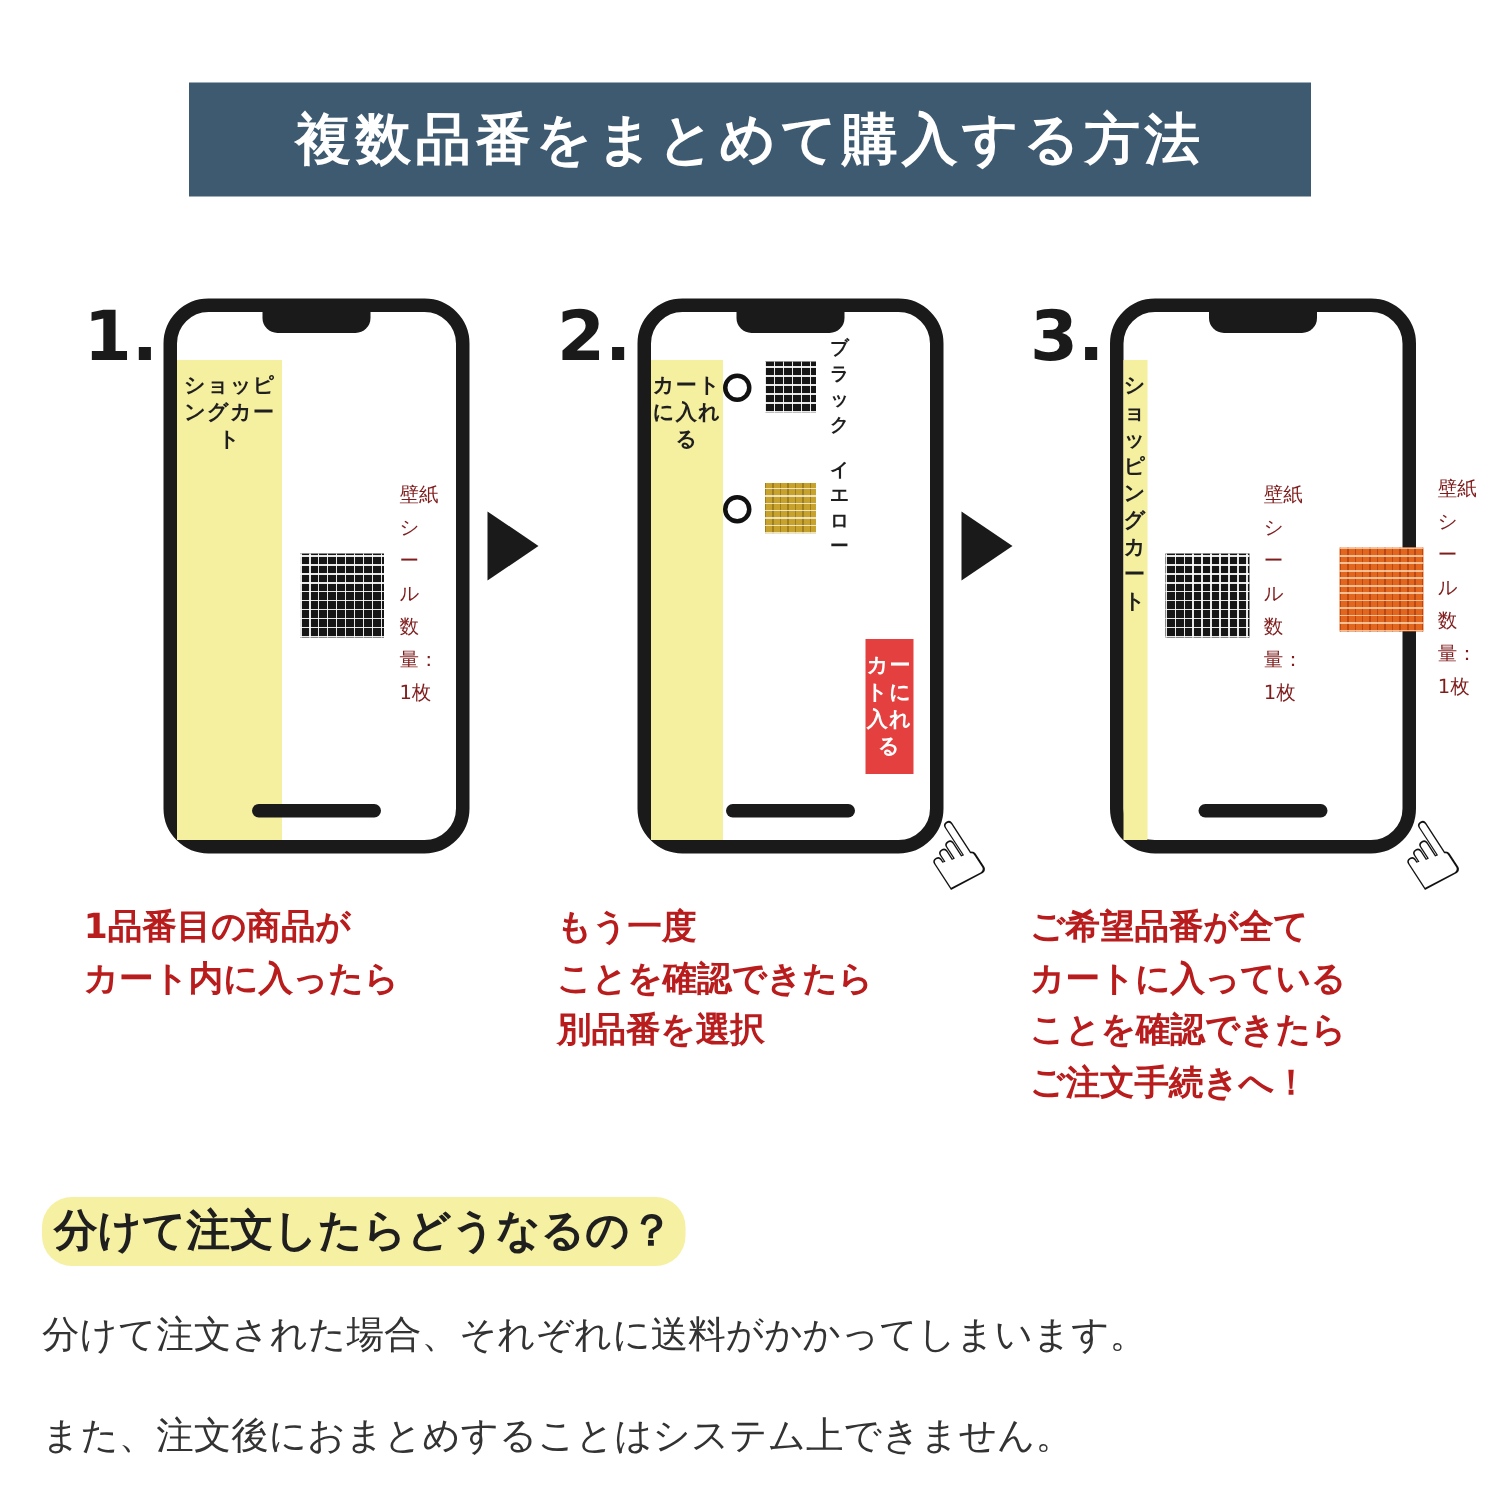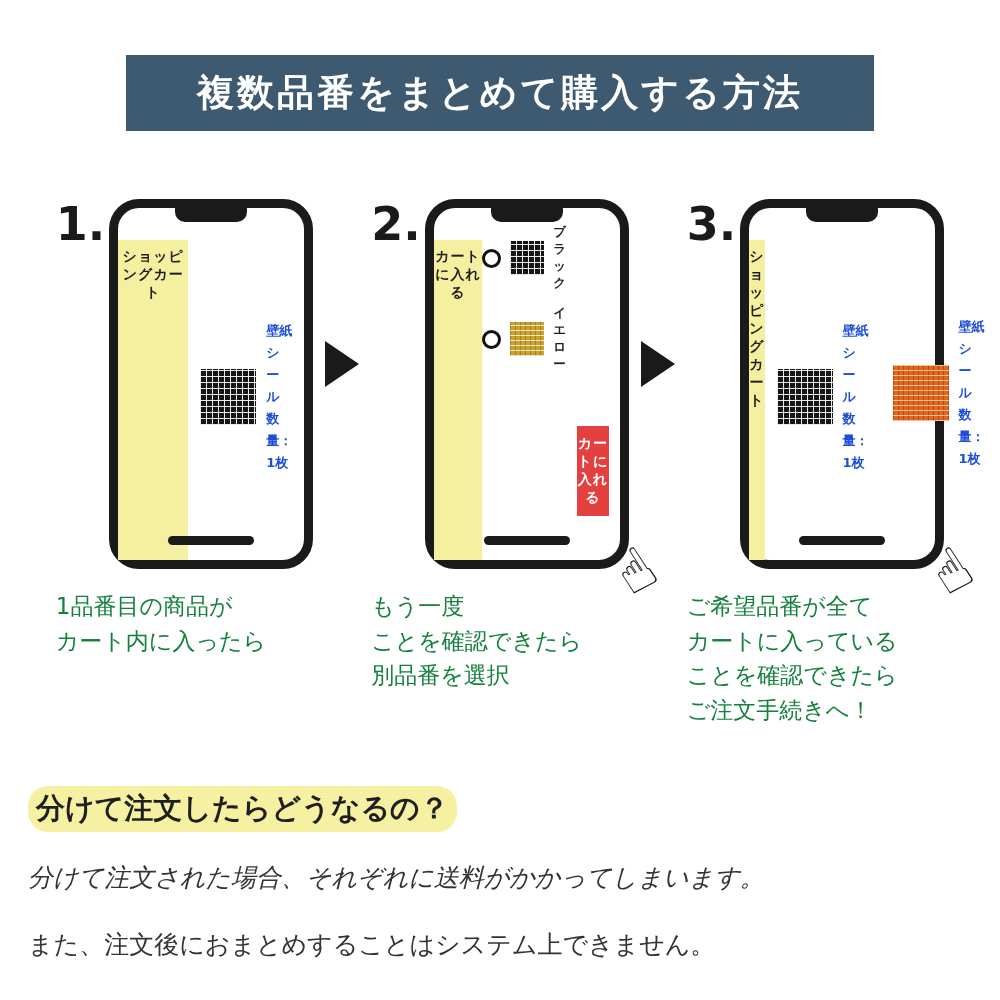--- a/index.html
+++ b/index.html
@@ -17,29 +17,29 @@
   .steps { display:flex; justify-content:center; align-items:flex-start; gap:12px; margin-top:68px; padding:0 14px; }
   .step { display:grid; grid-template-columns:auto auto; column-gap:4px; }
   .step-num { grid-column:1; grid-row:1; font-size:46px; font-weight:bold; color:#1a1a1a; line-height:1; margin-top:2px; }
   .phone { grid-column:2; grid-row:1; position:relative; width:204px; height:370px;
     border:9px solid #1a1a1a; border-radius:30px; background:#fff; }
   .screen { position:relative; width:100%; height:100%; display:flex; flex-direction:row; }
   .notch { position:absolute; top:-1px; left:50%; transform:translateX(-50%);
     width:72px; height:15px; background:#1a1a1a; border-radius:0 0 10px 10px; }
   .homebar { position:absolute; bottom:15px; left:50%; transform:translateX(-50%);
     width:86px; height:9px; background:#1a1a1a; border-radius:5px; }
-  .caption { grid-column:1 / span 2; grid-row:2; margin-top:20px; font-size:23px; font-weight:400;
-    color:#15803d; line-height:1.5; white-space:pre-line; }
+  .caption { grid-column:1 / span 2; grid-row:2; margin-top:32px; font-size:23px; font-weight:700;
+    color:#b91c1c; line-height:1.5; white-space:pre-line; }
 
   .banner { margin:32px auto 0; width:88%; padding:8px 0; background:#f5efa0;
     text-align:center; font-size:14px; font-weight:bold; letter-spacing:1px; color:#1f1f1f; }
 
   
   .item { display:flex; align-items:center; gap:10px; padding:0 12px; margin-top:26px; }
-  .item-text { font-size:13px; font-weight:bold; line-height:1.7; color:#1d4ed8; }
+  .item-text { font-size:13px; font-weight:normal; line-height:1.7; color:#7f1d1d; }
 
   
   .swatch { flex:0 0 auto; }
   .swatch.big { width:56px; height:56px; }
   .swatch.small { width:34px; height:34px; }
   .swatch.black { background:#161616;
     background-image:repeating-linear-gradient(0deg, rgba(255,255,255,.9) 0 1px, transparent 1px 6px),
                      repeating-linear-gradient(90deg, rgba(255,255,255,.9) 0 1px, transparent 1px 6px); }
   .swatch.yellow { background:#c7a32d;
     background-image:repeating-linear-gradient(0deg, rgba(255,255,255,.7) 0 1px, transparent 1px 5px),
@@ -66,21 +66,21 @@
 
   
   .arrow { width:0; height:0; border-top:23px solid transparent; border-bottom:23px solid transparent;
     border-left:34px solid #1a1a1a; margin-top:142px; flex:0 0 auto; }
 
   
   .faq { margin:62px 28px 0; }
   .faq h2 { font-size:29px; font-weight:bold; display:inline-block; }
   .faq .hl { background:#f6f0a2; padding:5px 8px 7px;border-radius:20px; }
   .faq p { margin-top:28px; font-size:25px; font-weight:500; color:#333; line-height:1.55; }
-  .faq p:first-of-type { margin-top:30px;font-style:italic; }
+  .faq p:first-of-type { margin-top:30px; }
 </style>
 </head>
 <body>
 
 <div class="page">
 
   <header class="header-banner">
     <h1>複数品番をまとめて購入する方法</h1>
   </header>
 

